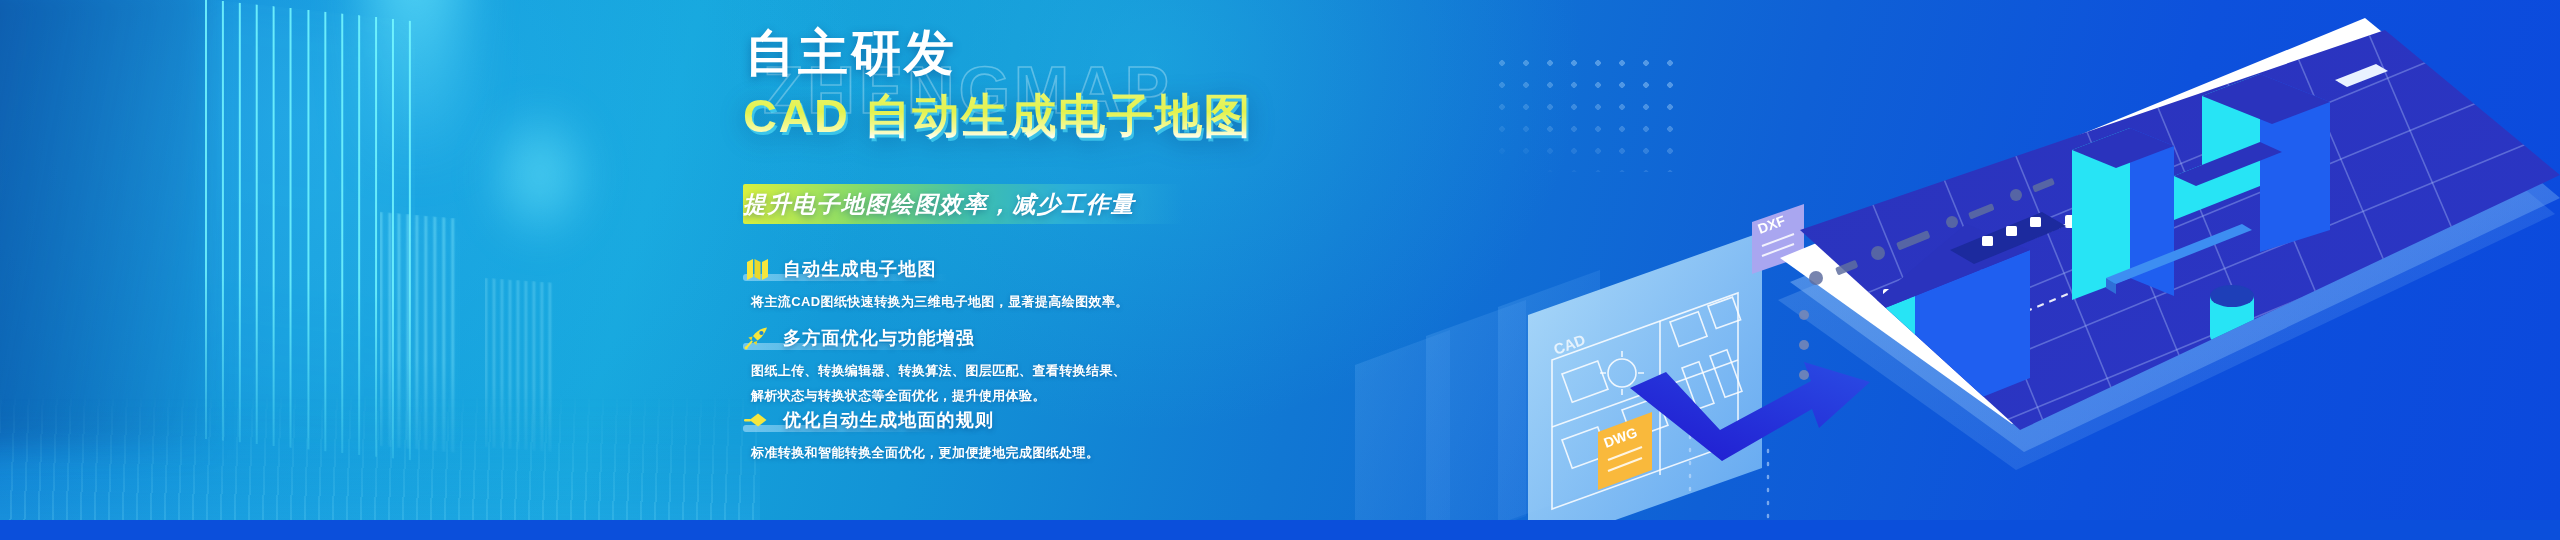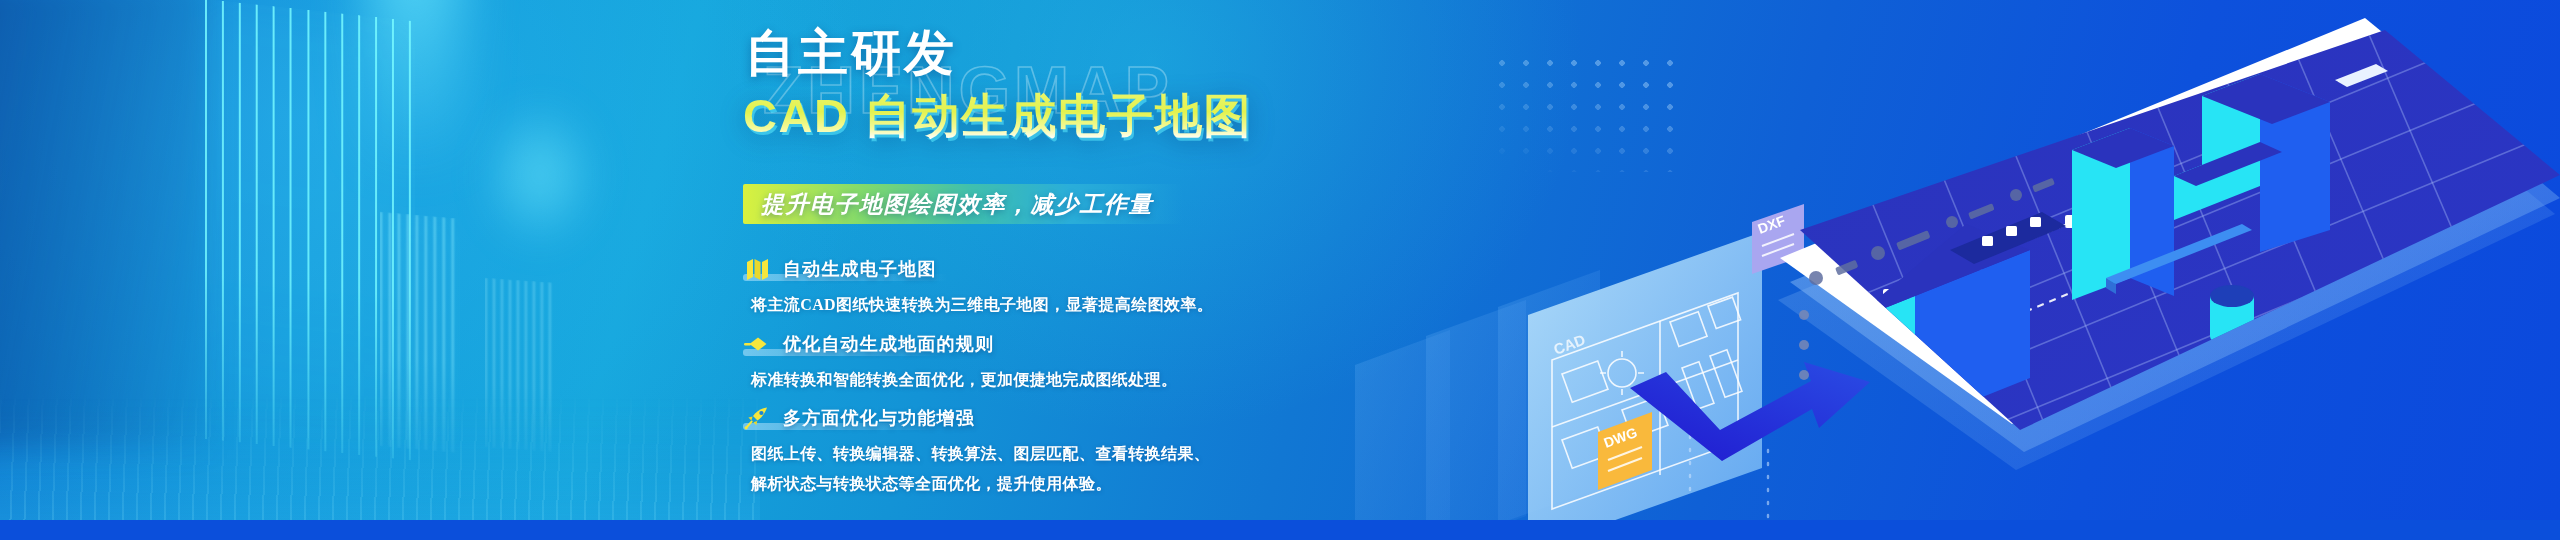--- a/index.html
+++ b/index.html
@@ -104,48 +104,47 @@
     filter:drop-shadow(2px 3px 0 rgba(90,235,255,.55)) drop-shadow(0 4px 12px rgba(3,45,110,.35));
   }
 
   .ribbon{
     position:absolute; left:8px; top:184px; width:440px; height:40px;
     background:linear-gradient(90deg,#d9f13f 0%,#7fd96d 28%,#3fbfae 52%,#2aaed9 74%,rgba(32,160,216,0) 100%);
     border-radius:2px;
     display:flex; align-items:center;
   }
   .ribbon span{
-    padding-left:18px;
     font-size:23px; font-weight:700; font-style:italic; color:#fff;
     letter-spacing:1.5px; white-space:nowrap;
     text-shadow:0 2px 6px rgba(10,70,130,.45);
   }
 
   
   .features{ position:absolute; left:8px; top:256px; width:470px; }
-  .feature{ position:relative; margin-bottom:12px;font-family:Liberation Serif, serif; }
+  .feature{ position:relative; margin-bottom:12px; }
   .feature.f3{ margin-bottom:0; }
 
   .fhead{
     position:relative; display:flex; align-items:center; height:26px;
   }
   .fhead::before{
     content:""; position:absolute; left:0; bottom:1px; height:7px; width:205px;
     background:linear-gradient(90deg, rgba(190,232,255,.55), rgba(190,232,255,0));
     border-radius:3px;
   }
   .ficon{ position:relative; width:30px; height:24px; margin-right:10px; flex:0 0 30px; }
   .ftitle{
     position:relative; font-size:18px; font-weight:700; color:#ffffff;
     letter-spacing:1.2px; white-space:nowrap;
     text-shadow:0 2px 5px rgba(6,60,120,.45);
   }
   .fdesc{
     margin-top:9px; padding-left:8px;
-    font-size:16px; font-weight:700; color:#ffffff; letter-spacing:.4px;
+    font-size:13px; font-weight:700; color:#ffffff; letter-spacing:.4px;
     line-height:1.72; white-space:nowrap;
     text-shadow:0 1px 4px rgba(6,60,120,.40);
   }
 
   
   .illus{ position:absolute; left:1330px; top:0; width:1230px; height:540px; }
   .illus svg{ display:block; }
 </style>
 </head>
 <body>
@@ -183,54 +182,54 @@
           <span class="ficon">
             <svg width="30" height="24" viewBox="0 0 30 24">
               <path d="M4 5 L10 2 L10 20 L4 23 Z" fill="#f5e63d"></path>
               <path d="M11.5 2 L17.5 5 L17.5 23 L11.5 20 Z" fill="#e9d82c"></path>
               <path d="M19 5 L25 2 L25 20 L19 23 Z" fill="#f5e63d"></path>
             </svg>
           </span>
           <span class="ftitle">自动生成电子地图</span>
         </div>
         <div class="fdesc">将主流CAD图纸快速转换为三维电子地图，显著提高绘图效率。</div>
-      </div>
-
-      <div class="feature">
-        <div class="fhead">
-          <span class="ficon">
-            <svg width="30" height="24" viewBox="0 0 30 24">
-              <path d="M3 12 L9 12 L9 12 Z" fill="none"></path>
-              <rect x="1" y="11" width="7" height="2.4" rx="1.2" fill="#f5e63d"></rect>
-              <path d="M15 5.5 L23.5 12 L15 18.5 L6.5 12 Z" fill="#f5e63d"></path>
-            </svg>
-          </span>
-          <span class="ftitle">优化自动生成地面的规则</span>
-        </div>
-        <div class="fdesc">标准转换和智能转换全面优化，更加便捷地完成图纸处理。</div>
       </div>
 
       <div class="feature f3">
         <div class="fhead">
           <span class="ficon">
             <svg width="30" height="24" viewBox="0 0 30 24">
               <path d="M24 1.5 C19 2 13.5 5 10 10 L14.5 14.5 C19.5 11 22.5 5.8 24 1.5 Z" fill="#f5e63d"></path>
               <circle cx="18.4" cy="7" r="2.1" fill="#1a86d6"></circle>
               <path d="M9.6 10.6 L5.4 11.4 L8.4 14.4 Z" fill="#e9d82c"></path>
               <path d="M14.2 15 L13.4 19.2 L10.4 16.2 Z" fill="#e9d82c"></path>
               <path d="M8.6 15.6 L3.6 21.2" stroke="#f5e63d" stroke-width="2.1" stroke-linecap="round"></path>
               <circle cx="3.1" cy="21.8" r="1.6" fill="#f5e63d"></circle>
             </svg>
           </span>
           <span class="ftitle">多方面优化与功能增强</span>
         </div>
         <div class="fdesc">图纸上传、转换编辑器、转换算法、图层匹配、查看转换结果、</div>
         <div class="fdesc" style="margin-top:2px;">解析状态与转换状态等全面优化，提升使用体验。</div>
       </div>
 
+      <div class="feature">
+        <div class="fhead">
+          <span class="ficon">
+            <svg width="30" height="24" viewBox="0 0 30 24">
+              <path d="M3 12 L9 12 L9 12 Z" fill="none"></path>
+              <rect x="1" y="11" width="7" height="2.4" rx="1.2" fill="#f5e63d"></rect>
+              <path d="M15 5.5 L23.5 12 L15 18.5 L6.5 12 Z" fill="#f5e63d"></path>
+            </svg>
+          </span>
+          <span class="ftitle">优化自动生成地面的规则</span>
+        </div>
+        <div class="fdesc">标准转换和智能转换全面优化，更加便捷地完成图纸处理。</div>
+      </div>
+
     </div>
   </div>
 
   <div class="illus">
     <svg width="1230" height="540" viewBox="0 0 1230 540">
       <defs>
         <linearGradient id="gCadPanel" x1="0" y1="0" x2="1" y2="1">
           <stop offset="0" stop-color="#b9e2fb" stop-opacity=".92"></stop>
           <stop offset="1" stop-color="#6fb3f5" stop-opacity=".85"></stop>
         </linearGradient>

